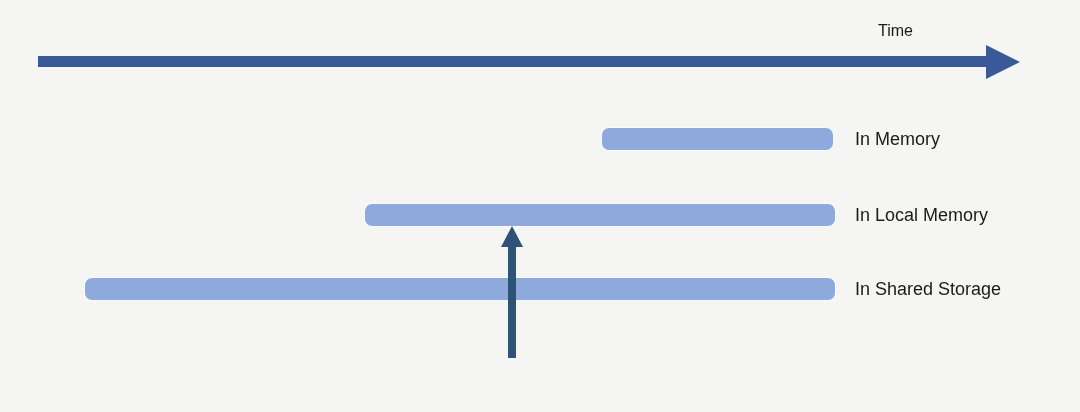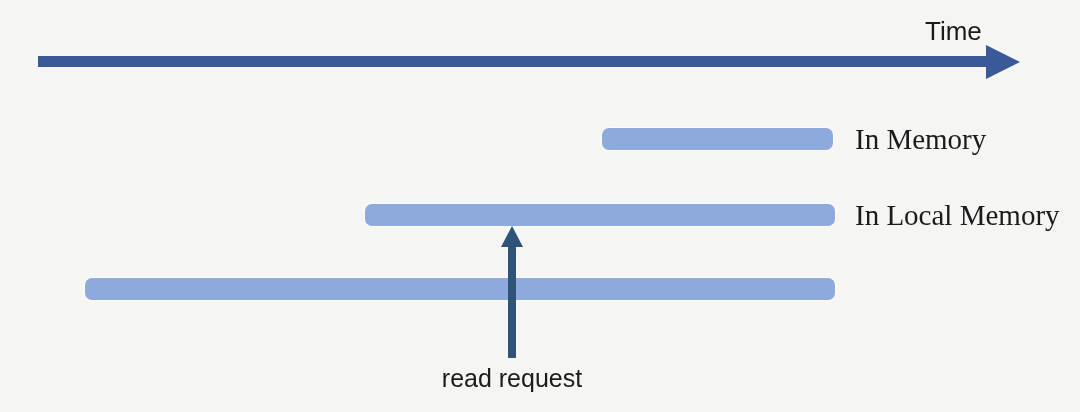--- a/index.html
+++ b/index.html
@@ -30,23 +30,23 @@
     left: 986px;
     top: 45px;
     width: 0;
     height: 0;
     border-top: 17px solid transparent;
     border-bottom: 17px solid transparent;
     border-left: 34px solid var(--time-arrow, #3B5898);
   }
   .time-label {
     position: absolute;
-    left: 925px;
+    left: 878px;
     top: 17px;
-    font-size: 26px;
+    font-size: 16px;
     line-height: 28px;
     color: var(--text, #1B1B1B);
     white-space: nowrap;
   }
   
   .bar {
     position: absolute;
     height: 22px;
     background: var(--bar-fill, #8EA9DB);
     border-radius: 7px;
@@ -54,26 +54,25 @@
   }
   .bar-memory { left: 602px; top: 128px; width: 231px; }
   .bar-local  { left: 365px; top: 204px; width: 470px; }
   .bar-shared { left:  85px; top: 278px; width: 750px; }
   
   .row-label {
     position: absolute;
     left: 855px;
     height: 22px;
     line-height: 22px;
-    font-size: 29px;
+    font-size: 18px;
     display: flex;
     align-items: center;
     white-space: nowrap;
     color: var(--text, #1B1B1B);
-    font-family: Liberation Serif, serif;
   }
   .row-label-memory { top: 128px; }
   .row-label-local  { top: 204px; }
   .row-label-shared { top: 278px; }
   
   .request-line {
     position: absolute;
     left: 508px;
     top: 245px;
     width: 8px;
@@ -110,18 +109,18 @@
   <div class="time-axis-line"></div>
   <div class="time-axis-head"></div>
   <div class="time-label">Time</div>
 
   <div class="bar bar-memory"></div>
   <div class="bar bar-local"></div>
   <div class="bar bar-shared"></div>
 
   <div class="row-label row-label-memory">In Memory</div>
   <div class="row-label row-label-local">In Local Memory</div>
+  <div class="row-label row-label-shared">In Shared Storage</div>
 
   <div class="request-head"></div>
   <div class="request-line"></div>
-  <div class="request-label">read request</div>
 
 </div>
 
 </body></html>

